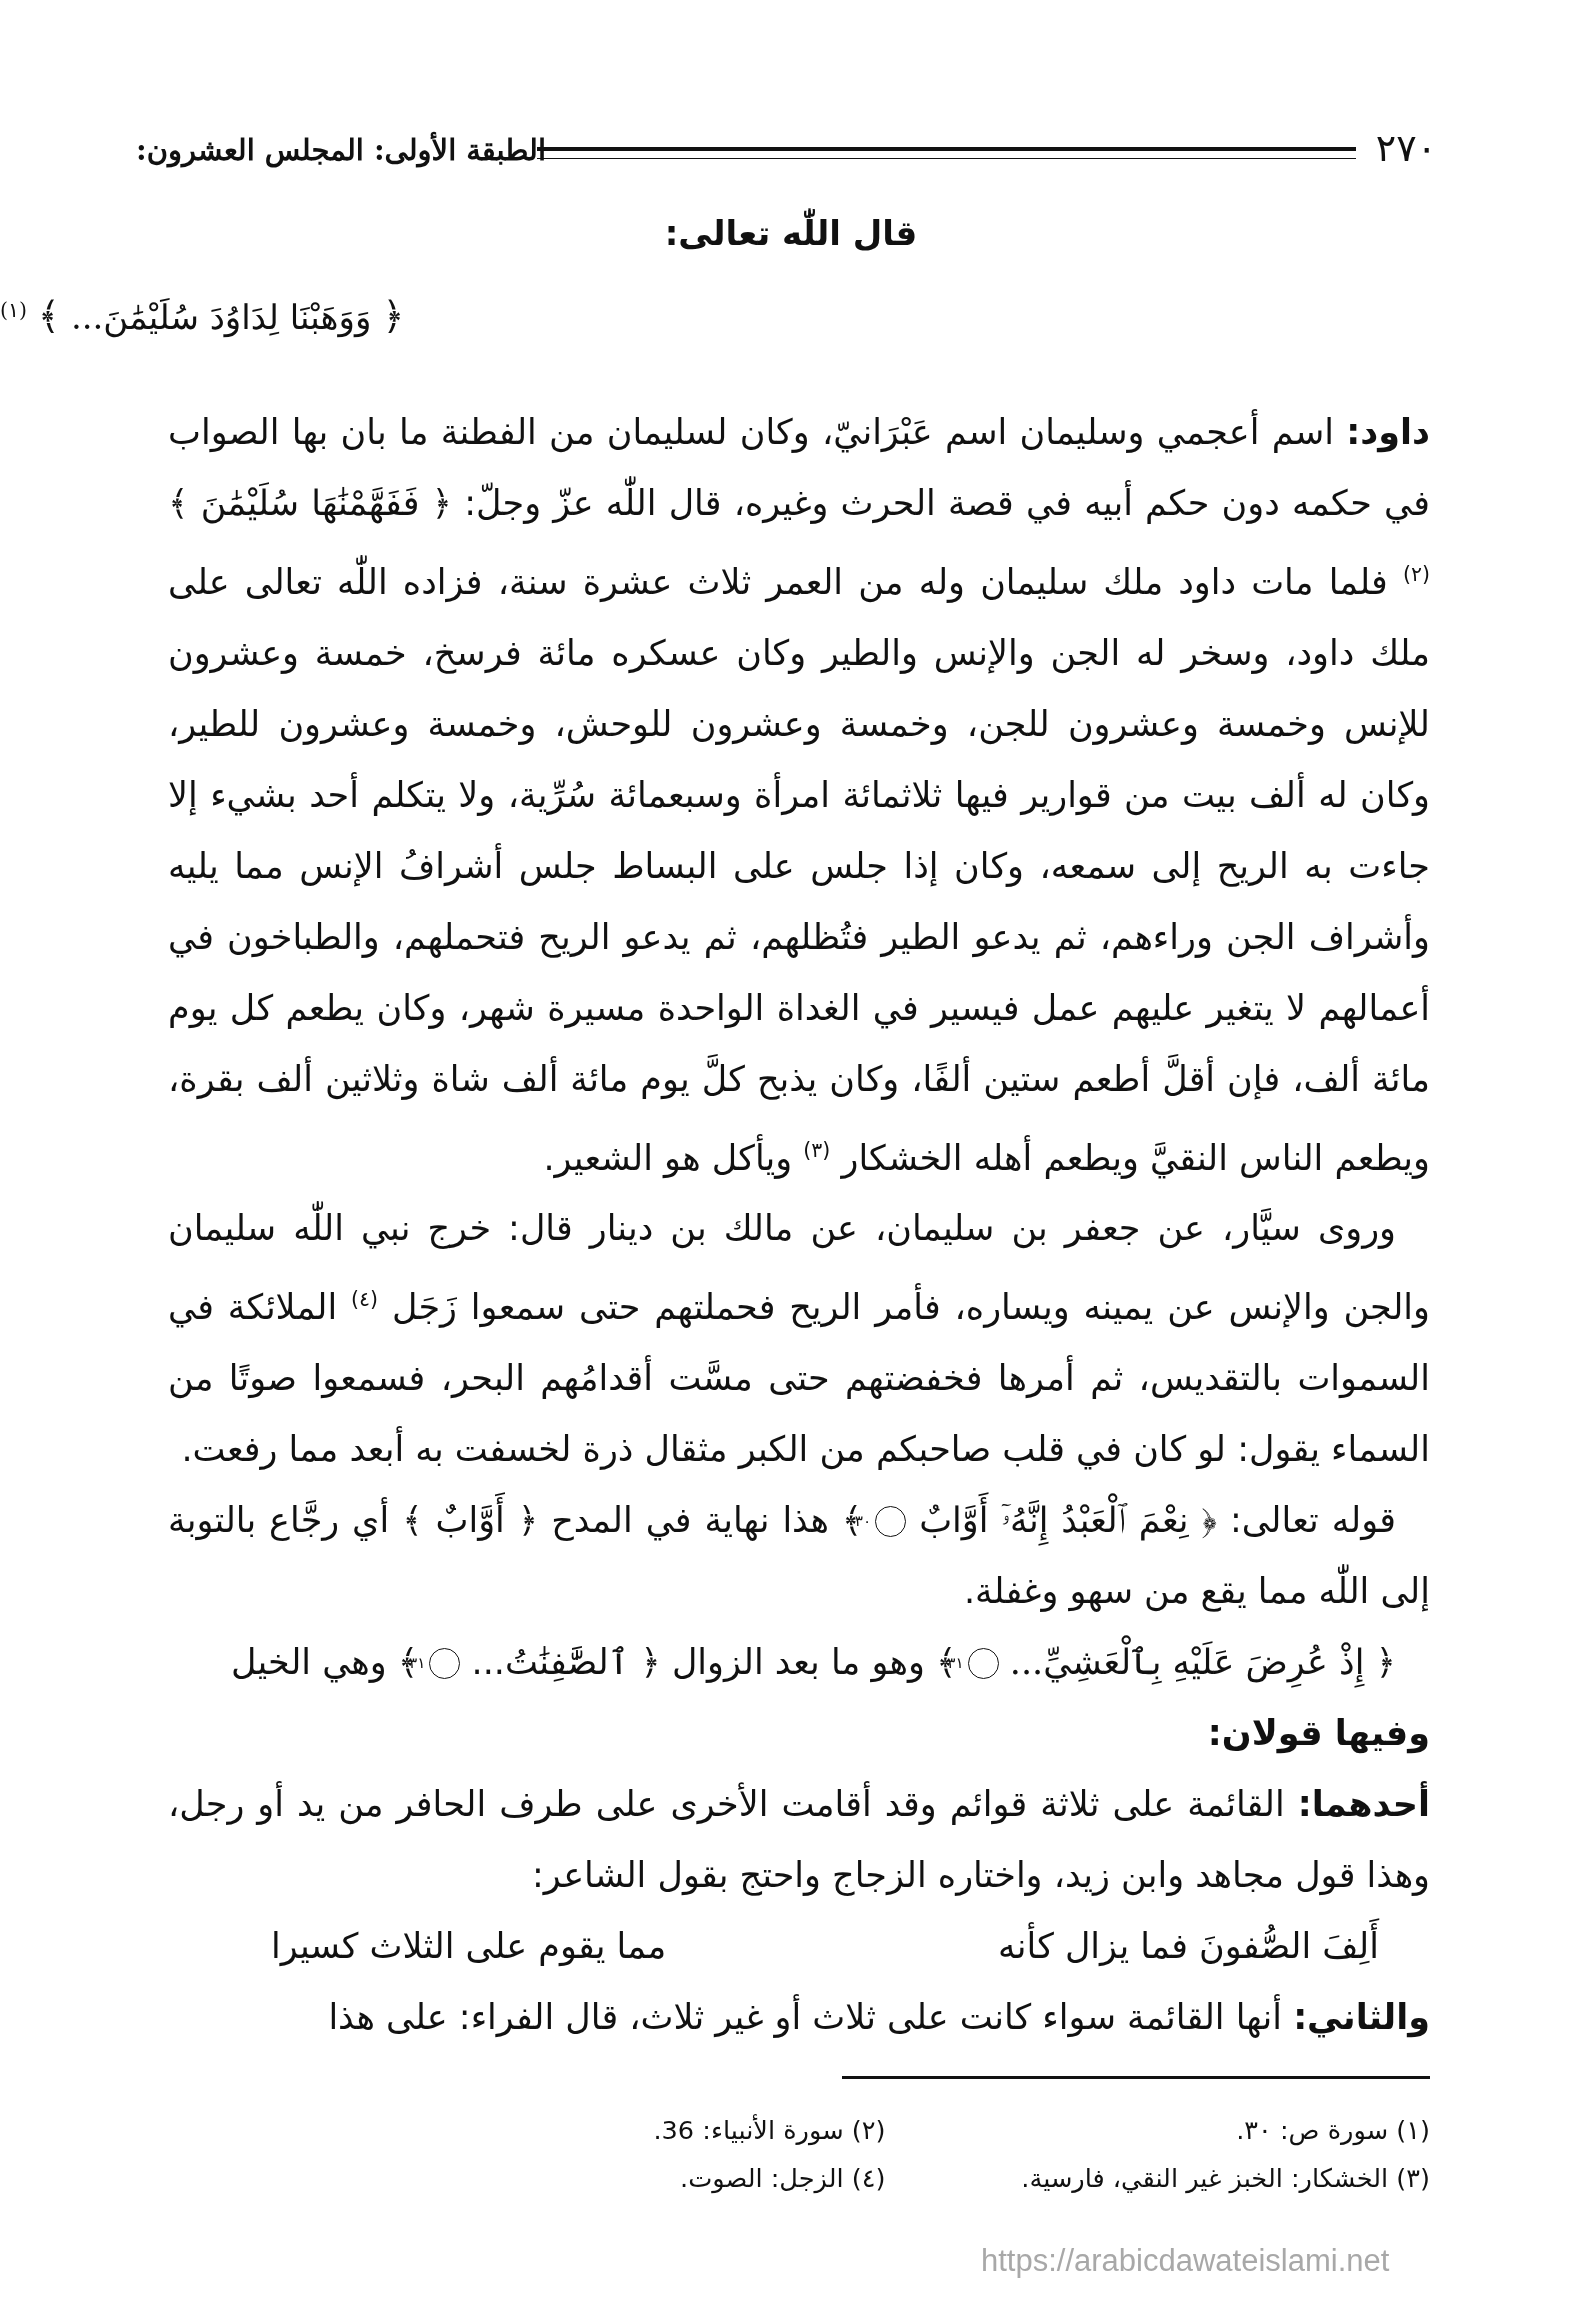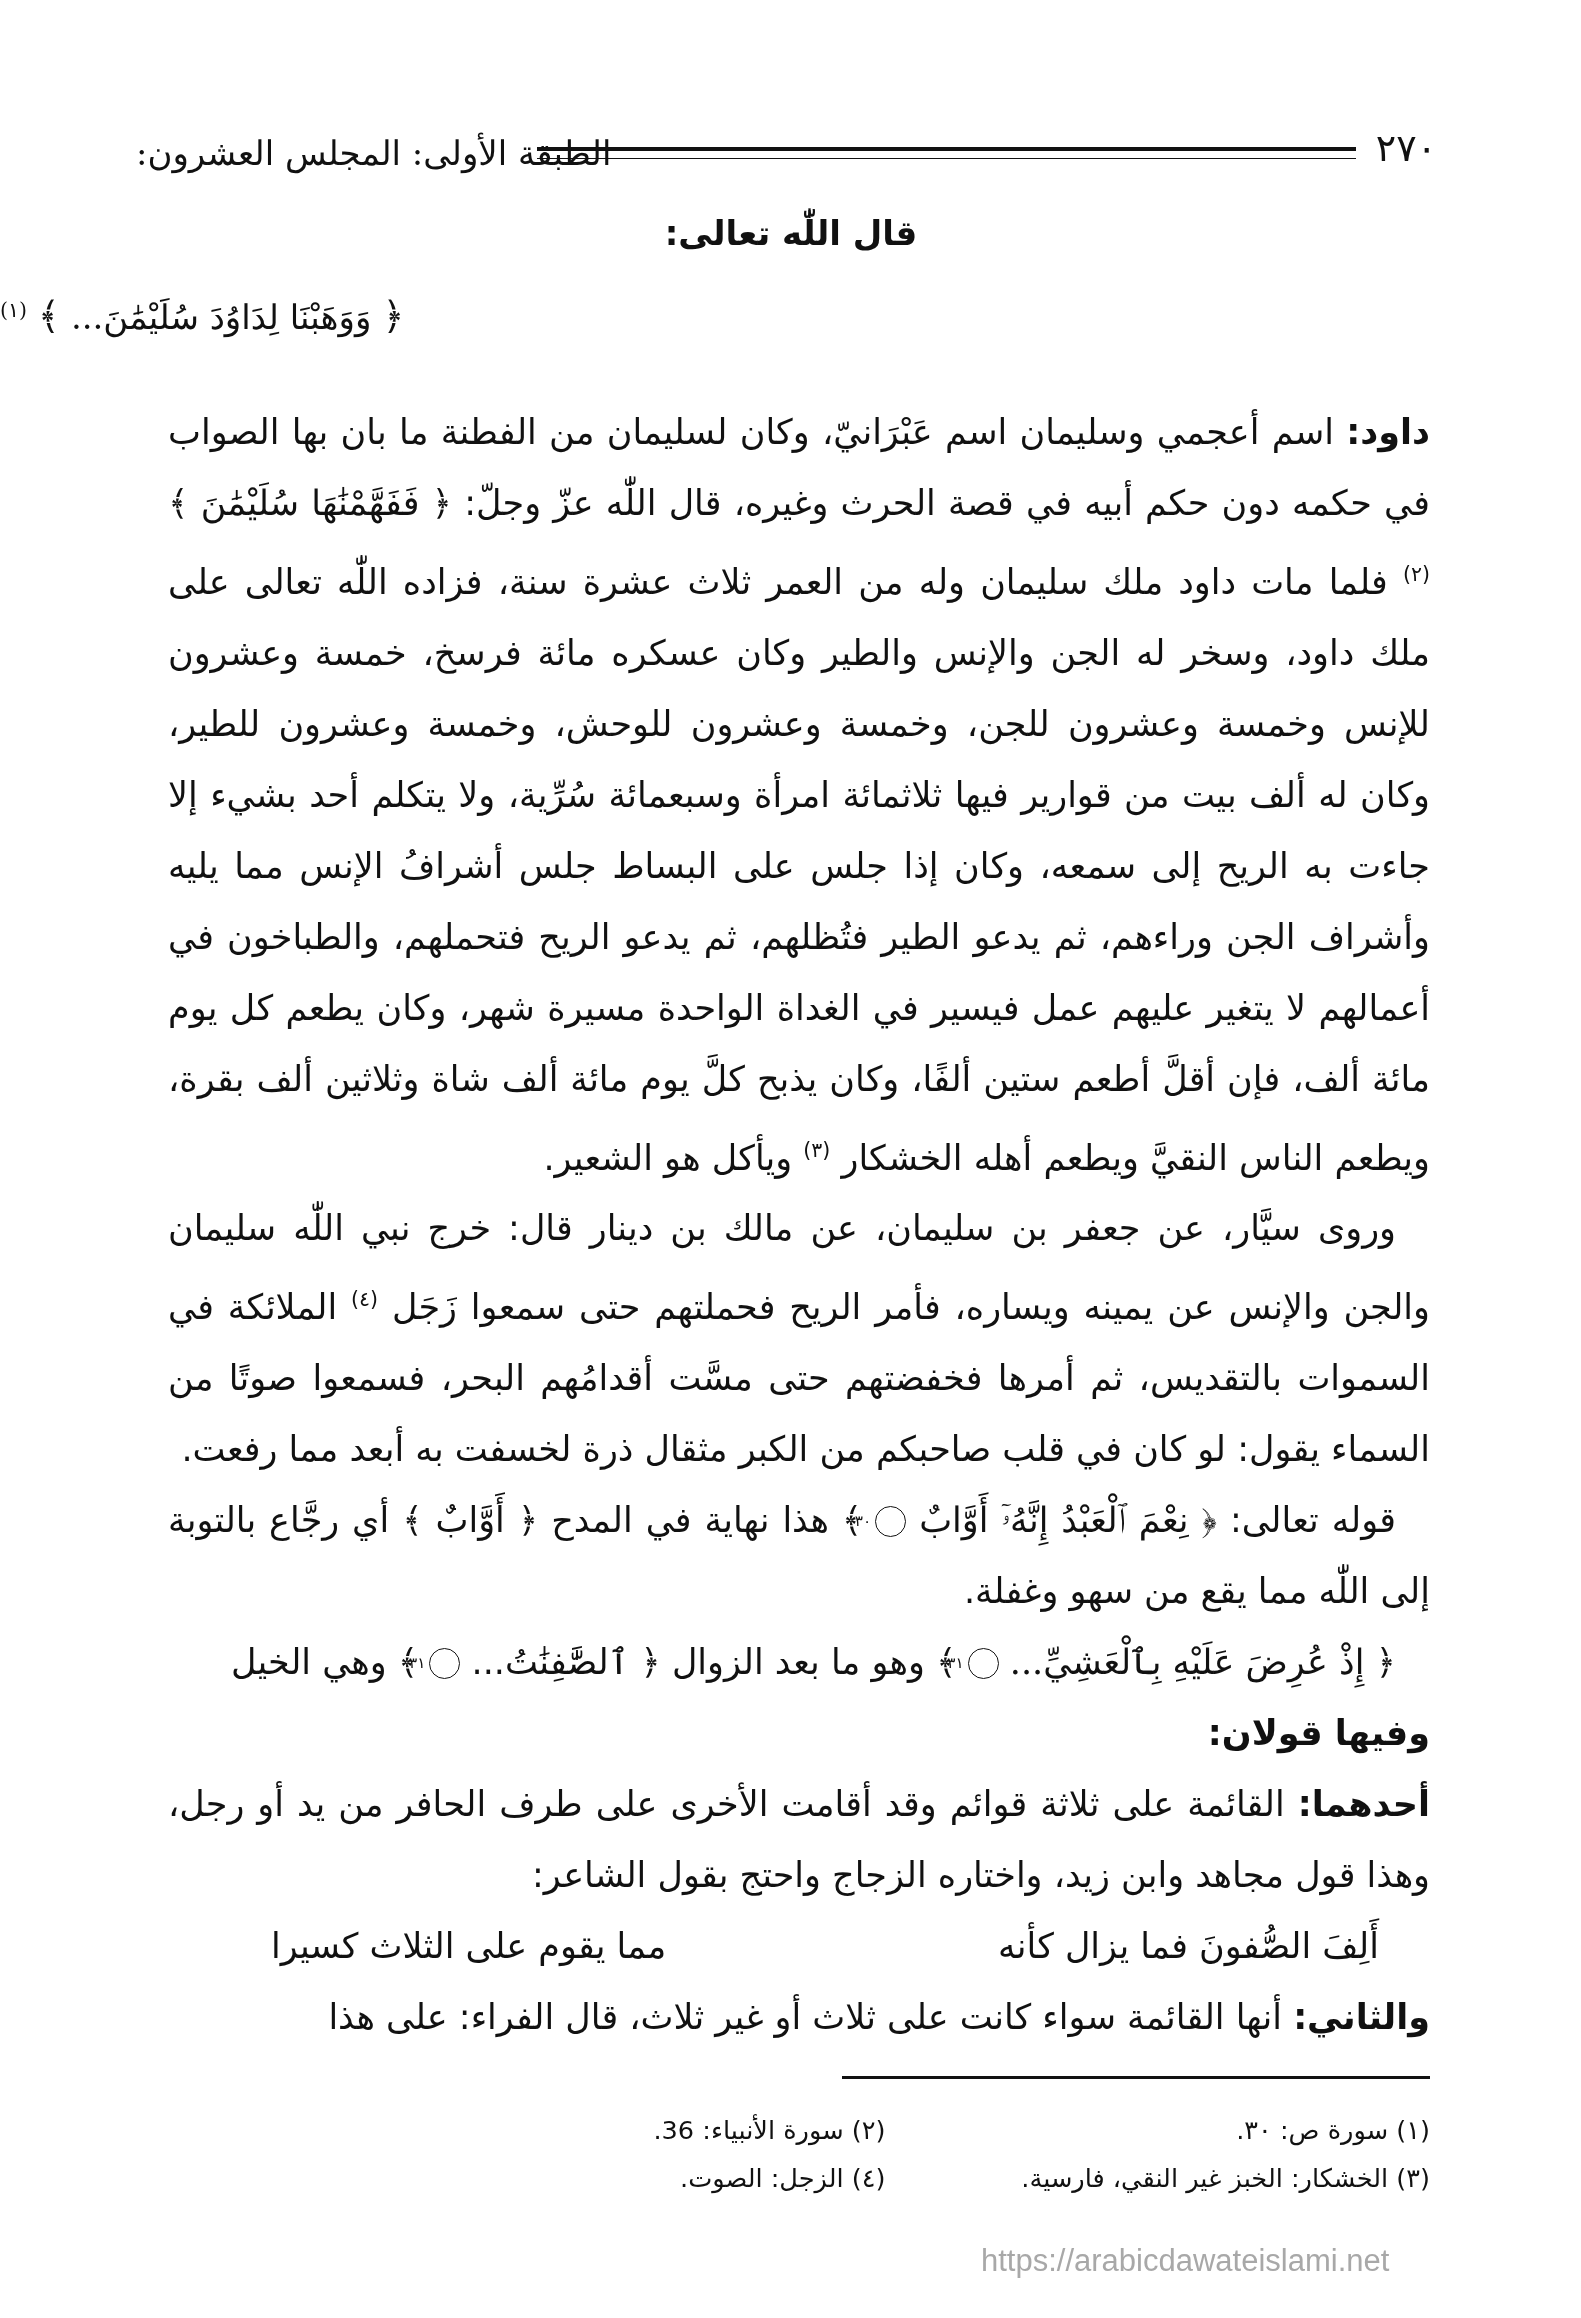--- a/index.html
+++ b/index.html
@@ -5,21 +5,21 @@
   html, body { margin: 0; padding: 0; background: #ffffff; }
   body {
     width: 1582px; height: 2319px; position: relative; overflow: hidden;
     font-family: "DejaVu Serif", "Liberation Serif", serif; color: #111;
   }
   .page { position: absolute; left: 0; top: 0; width: 1582px; height: 2319px; }
 
   
   .header { position: absolute; top: 126px; left: 136px; right: 145px; height: 51px; }
   .page-num { position: absolute; right: 0; top: 0; font-size: 38px; font-weight: normal; direction: rtl; }
-  .running-title { position: absolute; left: 0; top: 6.8px; font-size: 34px; font-weight: normal; direction: rtl; }
+  .running-title { position: absolute; left: 0; top: 6.8px; font-size: 29px; font-weight: bold; direction: rtl; }
   .header-rule { position: absolute; left: 401px; right: 81px; top: 20.5px; height: 12px;
     border-top: 4.3px solid #111; border-bottom: 1.7px solid #111; box-sizing: border-box; }
 
   
   .section-heading { position: absolute; top: 213px; left: 0; right: 0; text-align: center;
     font-size: 34px; font-weight: bold; direction: rtl; font-family: "DejaVu Sans", sans-serif; }
   .verse { position: absolute; top: 294px; left: 0; right: 0; text-align: left;
     font-size: 34px; direction: rtl; }
   .verse sup, .fn-ref { font-size: 20.5px; vertical-align: super; }
   .orn { font-size: 38px; color: #111; }

